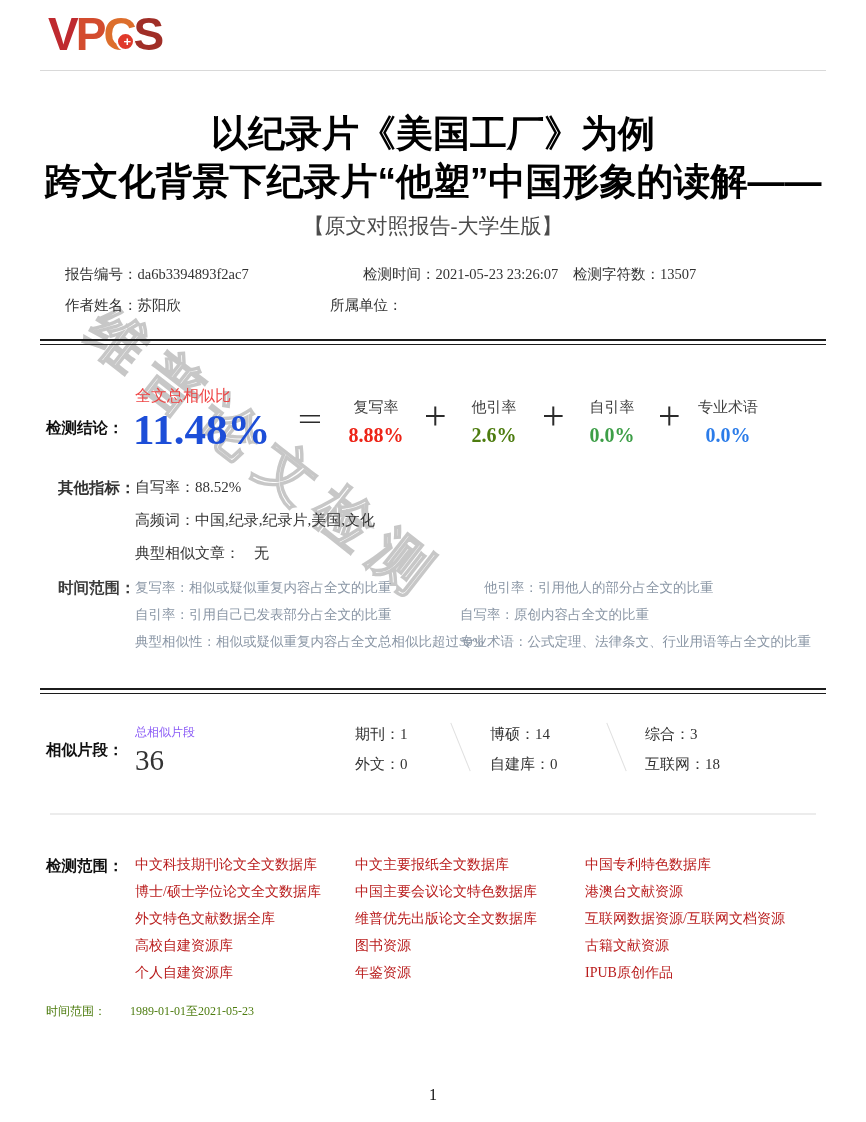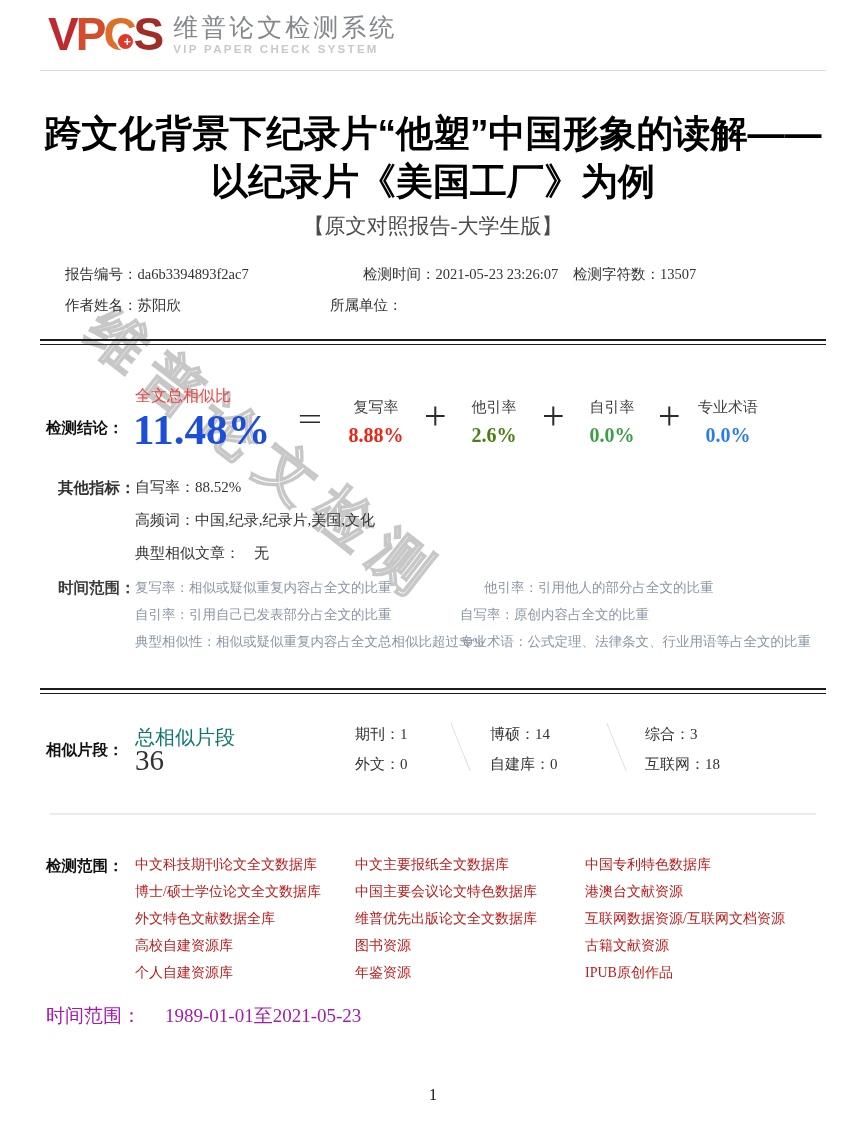--- a/index.html
+++ b/index.html
@@ -61,59 +61,55 @@
   .comp .cv{font-size:20px;font-weight:700;margin-top:7px;}
   .plus{position:absolute;top:396px;font-size:40px;font-weight:200;color:#2b2b2b;line-height:40px;}
 
   
   .oi-row{position:absolute;left:135px;font-size:15px;color:#333;white-space:nowrap;}
 
   
   .note{position:absolute;font-size:13.5px;color:#8a96a5;white-space:nowrap;}
 
   
-  .frag-total-label{position:absolute;left:135px;top:724px;font-size:20px;color:#0f766e;text-align:right;}
+  .frag-total-label{position:absolute;left:135px;top:724px;font-size:12px;color:#8b5cf6;text-align:right;}
   .frag-total-value{position:absolute;left:135px;top:744px;font-size:29px;color:#333;}
   .frag-cell{position:absolute;font-size:15px;color:#333;white-space:nowrap;}
   .frag-sep{position:absolute;width:0;height:52px;border-left:1.6px solid #e0e0e0;
     transform:rotate(-22deg);}
 
   
   .scope-item{position:absolute;font-size:14px;color:#b91c1c;white-space:nowrap;}
 
-  .time-range{position:absolute;left:46px;top:1003px;font-size:19px;color:#a21caf;}
+  .time-range{position:absolute;left:46px;top:1003px;font-size:12px;color:#4d7c0f;}
   .time-range .val{margin-left:24px;}
 
   .page-num{position:absolute;left:0;right:0;top:1086px;text-align:center;font-size:16px;color:#111;}
 </style>
 </head>
 <body>
 
 <div class="page">
 
   <div class="watermark">维普论文检测</div>
 
   <div class="logo z">
     <div class="logo-mark">
       <span class="lv">V</span><span class="lp">P</span><span class="lc">C</span><span class="ls">S</span>
       <span class="logo-badge">
           <span>+</span>
         </span>
     </div>
-    <div class="logo-text">
-      <div class="cn">维普论文检测系统</div>
-      <div class="en">VIP PAPER CHECK SYSTEM</div>
-    </div>
   </div>
 
   <div class="divider-top z"></div>
 
   <div class="doc-title z">
+    <div>以纪录片《美国工厂》为例</div>
     <div>跨文化背景下纪录片“他塑”中国形象的读解——</div>
-    <div>以纪录片《美国工厂》为例</div>
   </div>
   <div class="doc-subtitle z">【原文对照报告-大学生版】</div>
 
   <div class="meta z" style="left:65px;top:265px;"><span>报告编号：</span><span>da6b3394893f2ac7</span></div>
   <div class="meta z" style="left:330px;top:265px;margin-left:33px;"><span>检测时间：</span><span>2021-05-23 23:26:07</span></div>
   <div class="meta z" style="left:573px;top:265px;"><span>检测字符数：</span><span>13507</span></div>
   <div class="meta z" style="left:65px;top:296px;"><span>作者姓名：</span><span>苏阳欣</span></div>
   <div class="meta z" style="left:330px;top:296px;"><span>所属单位：</span><span></span></div>
 
   <div class="double-rule z" style="top:339px;"></div>

